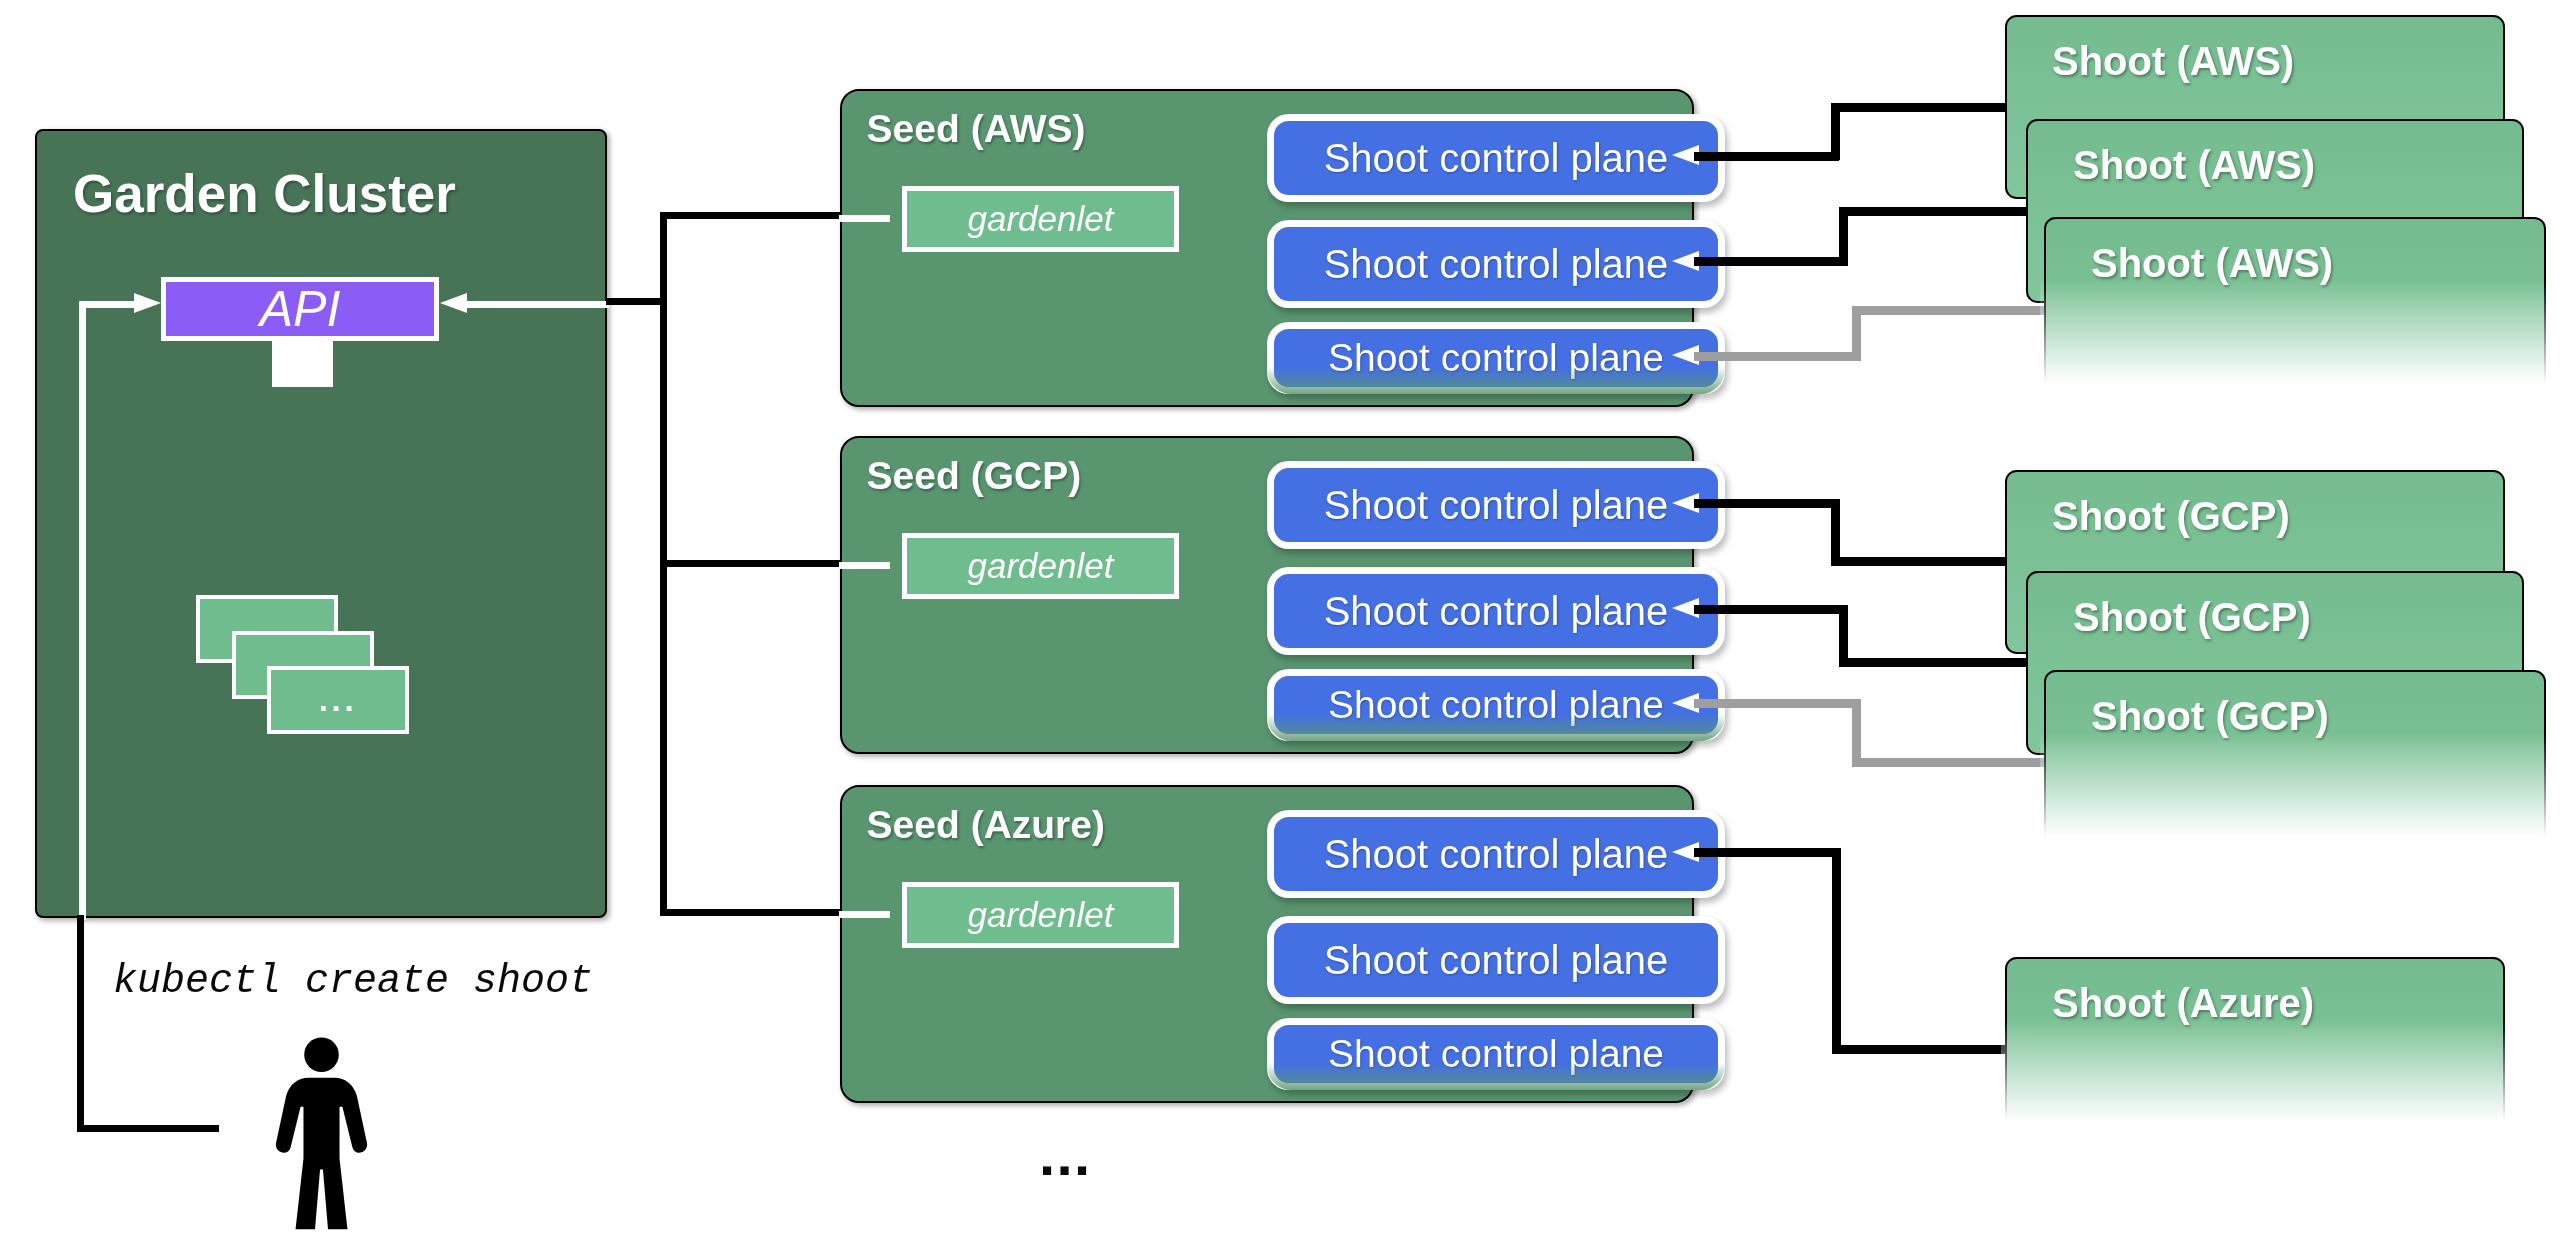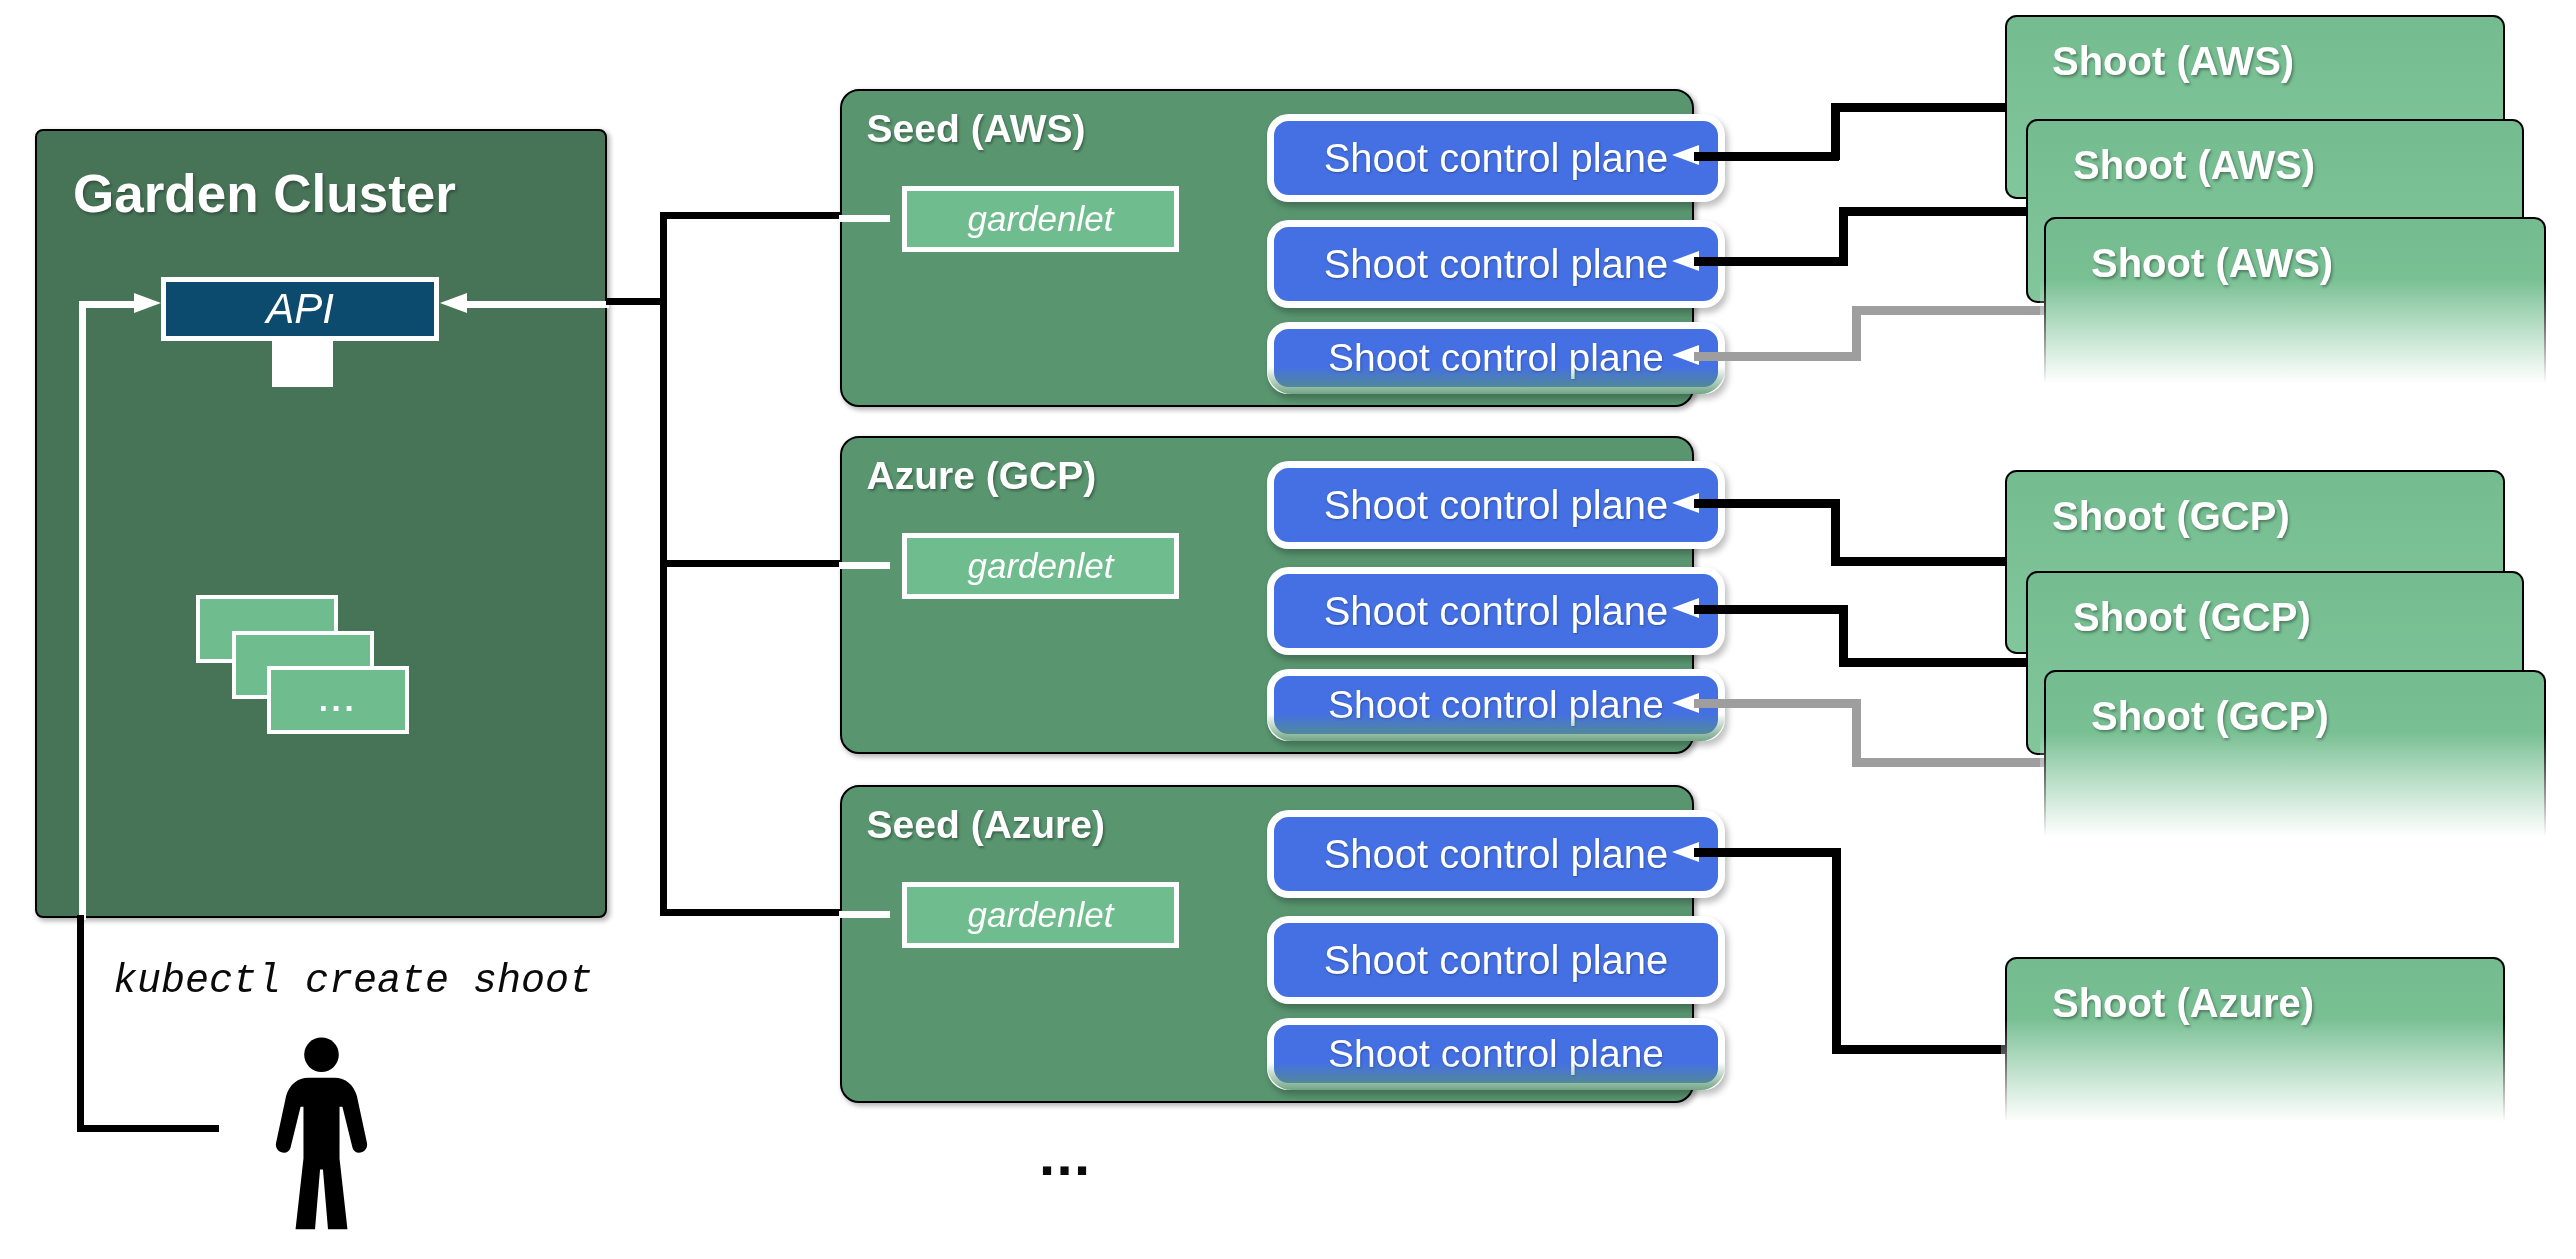--- a/index.html
+++ b/index.html
@@ -16,23 +16,23 @@
            border-bottom:10.8px solid transparent;border-right:27.5px solid #fff;}
   .ah-right{position:absolute;width:0;height:0;border-top:10.8px solid transparent;
             border-bottom:10.8px solid transparent;border-left:27.5px solid #fff;}
 
   
   .garden{position:absolute;left:35px;top:129px;width:572px;height:789px;
           background:#477357;border:2.9px solid #000;border-radius:8px;
           box-shadow:2.2px 2.9px 5px rgba(0,0,0,0.30);}
   .garden-title{position:absolute;left:36px;top:32px;font-size:53px;font-weight:bold;color:#fff;
                 text-shadow:1.4px 2.2px 2.9px rgba(0,0,0,0.30);white-space:nowrap;}
-  .api{position:absolute;left:124px;top:146px;width:278px;height:64px;background:#0c4a6e;
+  .api{position:absolute;left:124px;top:146px;width:278px;height:64px;background:#8b5cf6;
        border:5px solid #fff;display:flex;align-items:center;justify-content:center;
-       color:#fff;font-size:42px;font-style:italic;}
+       color:#fff;font-size:50px;font-style:italic;}
   .api-bar{position:absolute;left:235px;top:208px;width:61px;height:48px;background:#fff;}
   .etcd-wrap{position:absolute;left:121px;top:246px;width:283px;height:110px;}
   .etcd-label{position:absolute;left:0;top:42px;width:283px;text-align:center;color:#fff;
               font-size:40px;font-style:italic;}
   .srect{position:absolute;width:142px;height:68px;background:#6fbd8e;border:4.3px solid #fff;
          display:flex;align-items:center;justify-content:center;color:#fff;
          font-size:33px;font-weight:bold;letter-spacing:3.6px;}
 
   
   .seed{position:absolute;left:840px;width:854px;height:318px;background:#599670;
@@ -123,21 +123,21 @@
       </div>
     <div class="cp cp2">
         <span>Shoot control plane</span>
       </div>
     <div class="cp cp3 cp-fade">
         <span>Shoot control plane</span>
       </div>
   </div>
 
   <div class="seed" style="top:436px;">
-    <div class="seed-title">Azure (GCP)</div>
+    <div class="seed-title">Seed (GCP)</div>
     <div class="glet-feed"></div>
     <div class="gardenlet">
       <span>gardenlet</span>
     </div>
     <div class="cp cp1">
         <span>Shoot control plane</span>
       </div>
     <div class="cp cp2">
         <span>Shoot control plane</span>
       </div>

